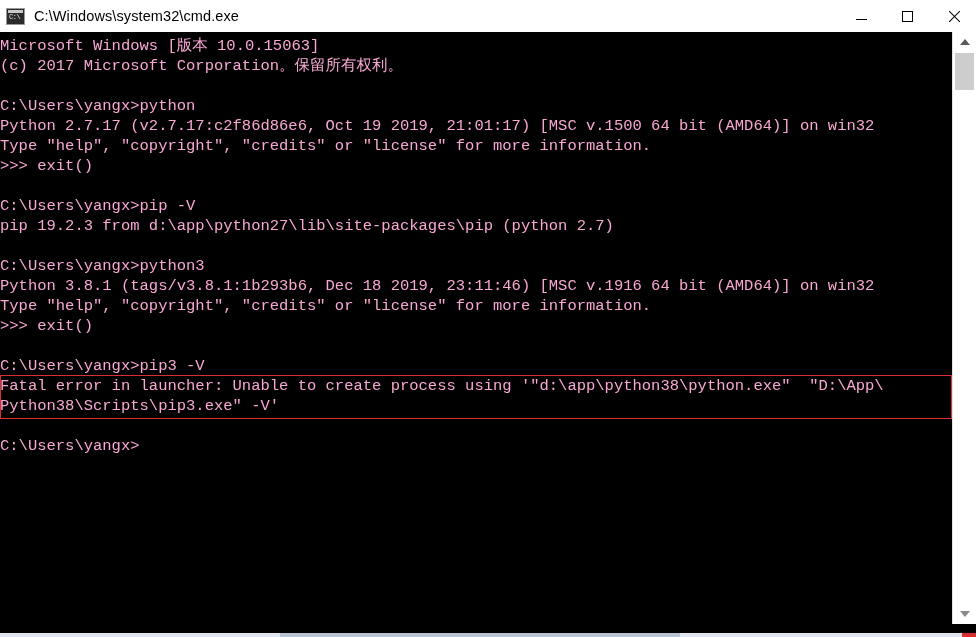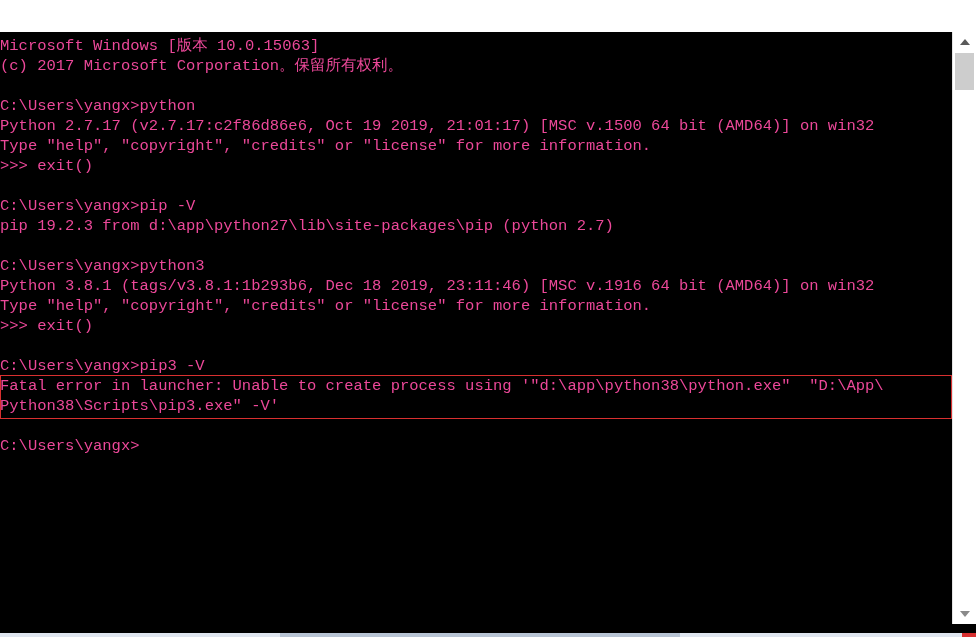--- a/index.html
+++ b/index.html
@@ -122,21 +122,21 @@
     overflow: hidden;
   }
   .console-text {
     position: absolute;
     left: 0;
     top: 4px;
     width: 960px;
     font-family: "Liberation Mono", "DejaVu Sans Mono", monospace;
     font-size: 15.5px;
     line-height: 20px;
-    color: #ec4899;
+    color: #f9a8d4;
     white-space: pre;
     letter-spacing: 0px;
   }
   .console-text .line {
     height: 20px;
     white-space: pre;
     overflow: visible;
   }
 
   
@@ -236,20 +236,35 @@
     width: 14px;
     height: 4px;
     background: #d83030;
   }
 </style>
 </head>
 <body>
 
 <div class="window">
 
+  <div class="titlebar">
+    <div class="title-icon"></div>
+    <div class="title-text">C:\Windows\system32\cmd.exe</div>
+    <div class="win-controls">
+      <div class="win-btn">
+        <span class="glyph-min"></span>
+      </div>
+      <div class="win-btn">
+        <span class="glyph-max"></span>
+      </div>
+      <div class="win-btn">
+        <span class="glyph-close"></span>
+      </div>
+    </div>
+  </div>
 
   <div class="console">
     <div class="console-text"><div class="line">Microsoft Windows [版本 10.0.15063]</div><div class="line">(c) 2017 Microsoft Corporation。保留所有权利。</div><div class="line"></div><div class="line">C:\Users\yangx&gt;python</div><div class="line">Python 2.7.17 (v2.7.17:c2f86d86e6, Oct 19 2019, 21:01:17) [MSC v.1500 64 bit (AMD64)] on win32</div><div class="line">Type "help", "copyright", "credits" or "license" for more information.</div><div class="line">&gt;&gt;&gt; exit()</div><div class="line"></div><div class="line">C:\Users\yangx&gt;pip -V</div><div class="line">pip 19.2.3 from d:\app\python27\lib\site-packages\pip (python 2.7)</div><div class="line"></div><div class="line">C:\Users\yangx&gt;python3</div><div class="line">Python 3.8.1 (tags/v3.8.1:1b293b6, Dec 18 2019, 23:11:46) [MSC v.1916 64 bit (AMD64)] on win32</div><div class="line">Type "help", "copyright", "credits" or "license" for more information.</div><div class="line">&gt;&gt;&gt; exit()</div><div class="line"></div><div class="line">C:\Users\yangx&gt;pip3 -V</div><div class="line">Fatal error in launcher: Unable to create process using '"d:\app\python38\python.exe"  "D:\App\</div><div class="line">Python38\Scripts\pip3.exe" -V'</div><div class="line"></div><div class="line">C:\Users\yangx&gt;</div></div>
     <div class="annot-box"></div>
   </div>
 
   <div class="vscroll">
     <div class="vscroll-up">
       <span class="chev-up"></span>
     </div>

